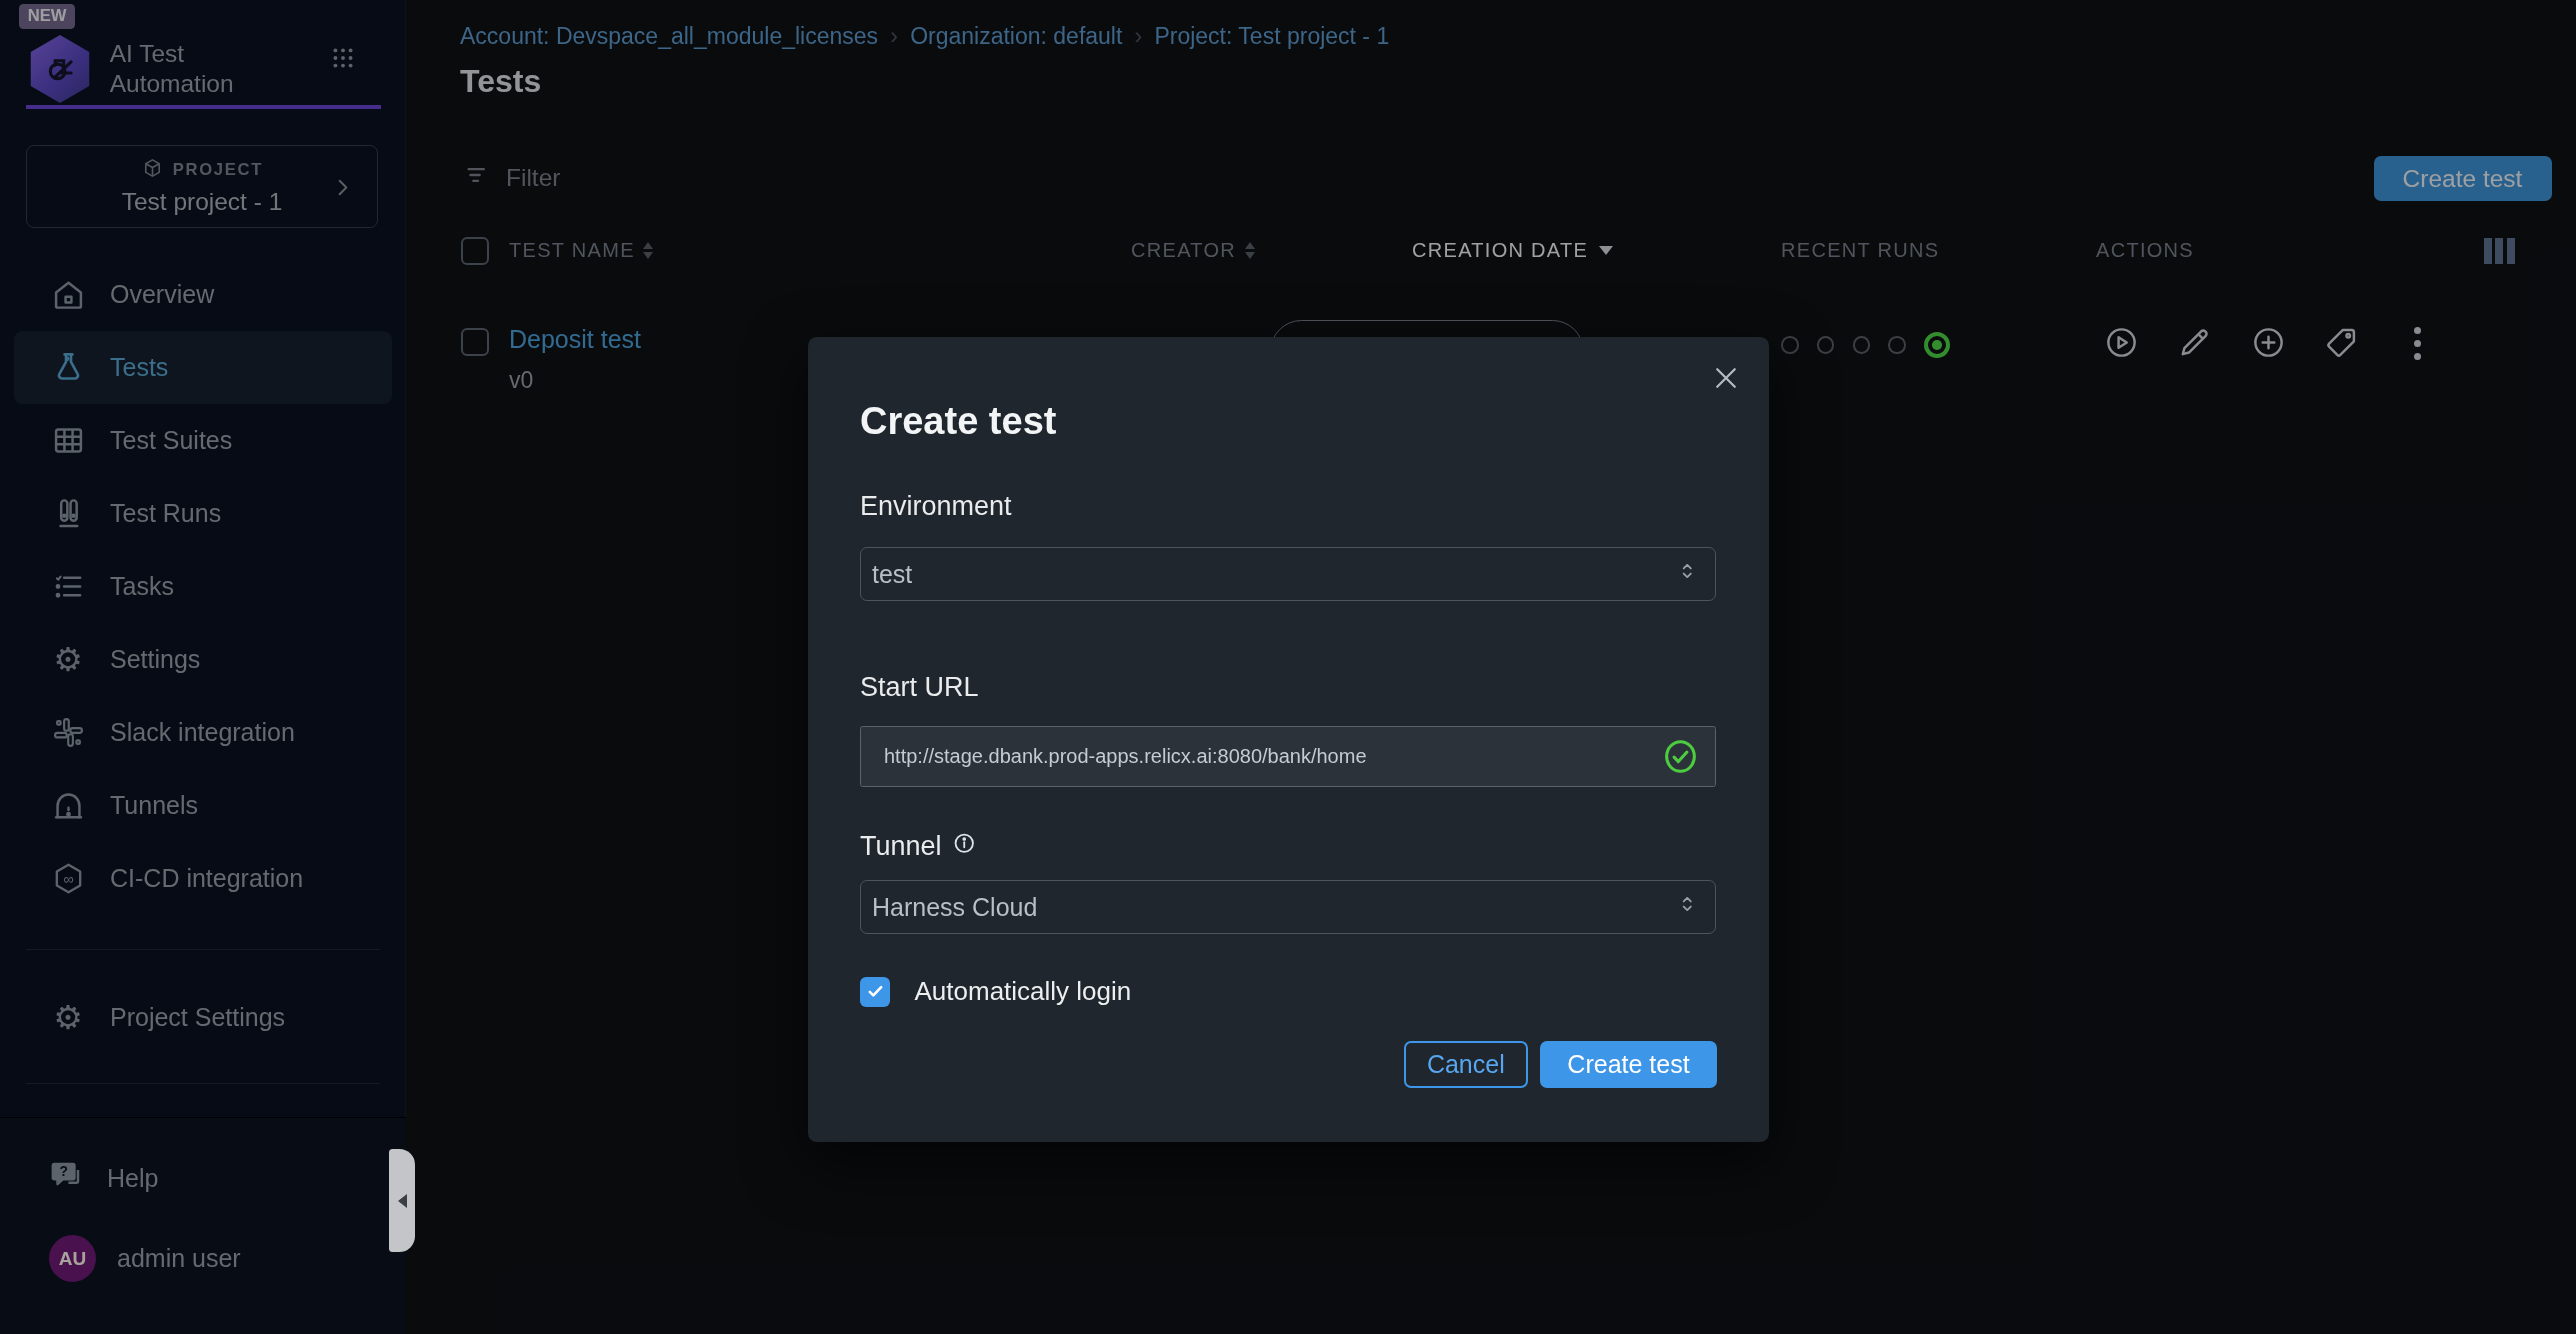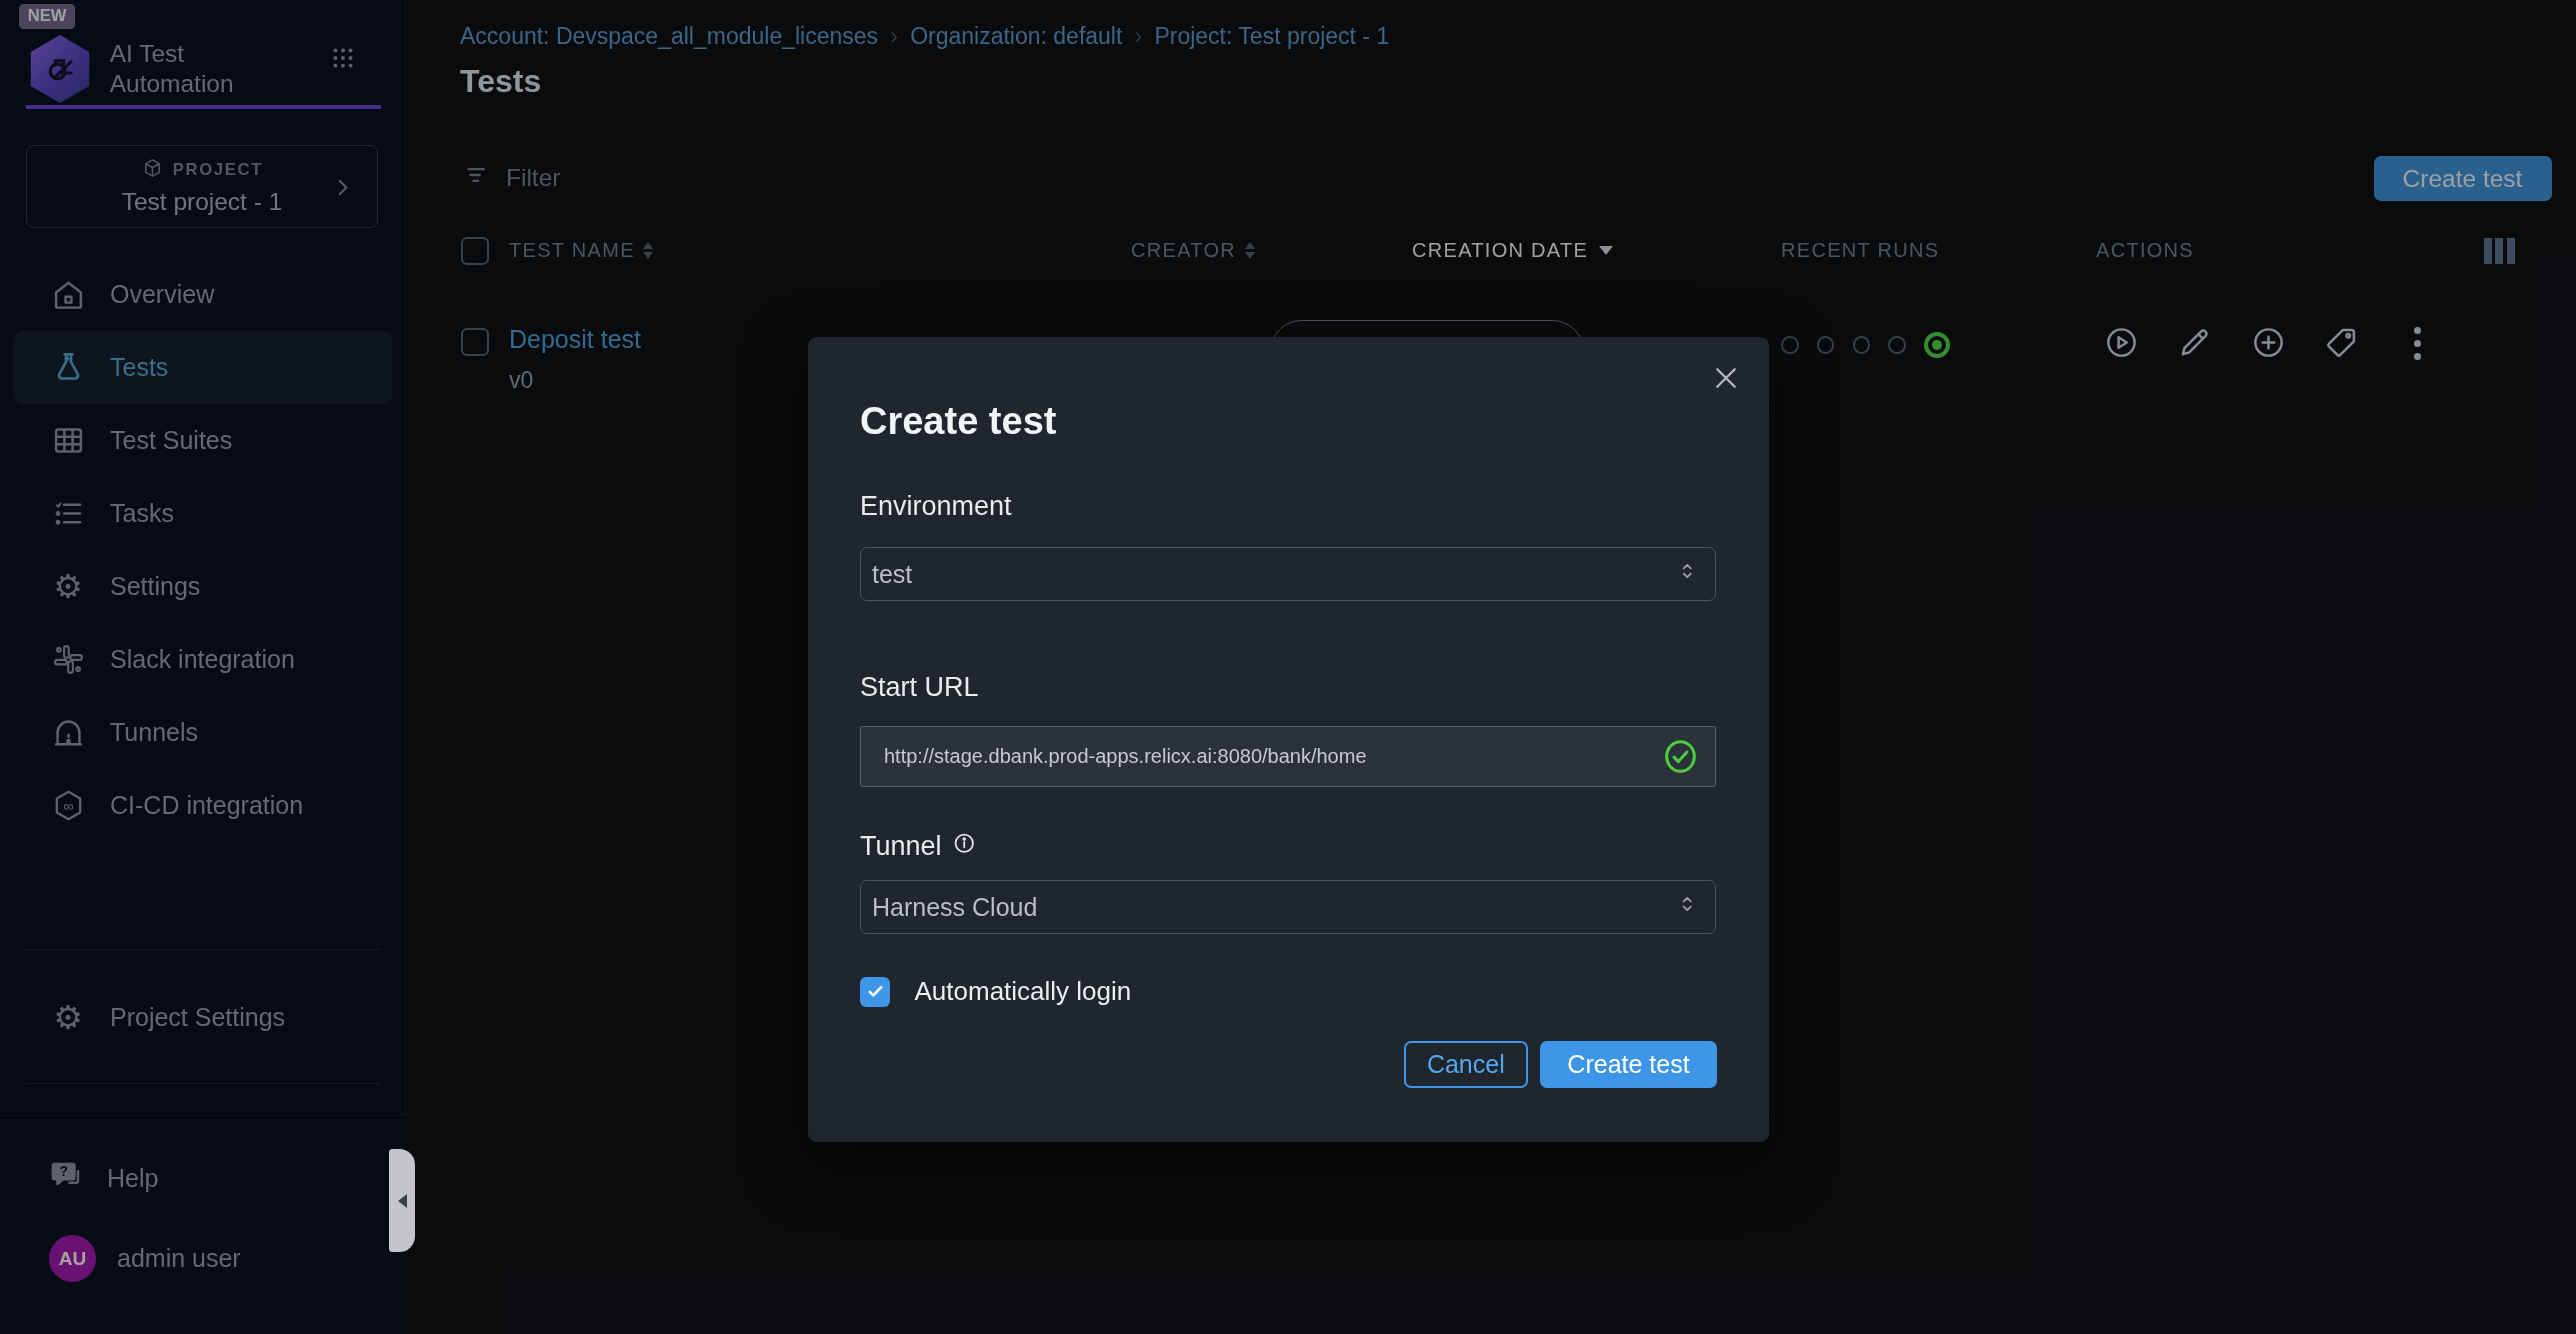--- a/index.html
+++ b/index.html
@@ -31,21 +31,21 @@
   .nav { position:absolute; left:0; top:258px; width:406px; }
   .nav-item { position:relative; height:73px; display:flex; align-items:center; padding-left:49px; gap:23px; color:#99a1ab; font-size:25px; cursor:pointer; }
   .nav-item .nicon { width:38px; height:38px; display:flex; align-items:center; justify-content:center; color:#8d96a1; flex:0 0 38px; }
   .nav-item.active { background:#18202e; border-radius:8.7px; margin:0 14px; padding-left:35px; color:#58a7d4; }
   .nav-item.active .nicon { color:#58a7d4; }
   .gear-glyph { font-size:33px; line-height:33px; }
   .side-divider { position:absolute; left:26px; width:354px; height:0.9px; background:#222a36; }
   .proj-settings { position:absolute; left:0; top:981px; width:406px; }
   .bottom-dock { position:absolute; left:0; bottom:0; width:406px; height:217px; background:#0d1321; border-top:0.9px solid #000; }
   .dock-item { display:flex; align-items:center; gap:21px; color:#99a1ab; font-size:25px; padding-left:49px; height:61px; cursor:pointer; }
-  .avatar { width:47px; height:47px; border-radius:50%; background:#a21caf; color:#fdf8ec; display:flex; align-items:center; justify-content:center; font-size:19px; font-weight:700; }
+  .avatar { width:47px; height:47px; border-radius:50%; background:#701a75; color:#fdf8ec; display:flex; align-items:center; justify-content:center; font-size:19px; font-weight:700; }
 
   .collapse-handle { position:absolute; left:389px; top:1149px; width:26px; height:103px; background:#c3c5c8; border-radius:3.5px 15.7px 15.7px 3.5px; z-index:45; cursor:pointer; display:flex; align-items:center; justify-content:center; }
   .collapse-handle .tri { width:0; height:0; border-top:7.9px solid transparent; border-bottom:7.9px solid transparent; border-right:9.6px solid #3a3f45; }
 
   
   .main { position:absolute; left:406px; top:0; right:0; bottom:0; background:#0f1115; z-index:10; }
   .breadcrumb { position:absolute; left:54px; top:23px; display:flex; gap:12.2px; font-size:23px; color:#5d9ace; }
   .breadcrumb .crumb { cursor:pointer; }
   .breadcrumb .sep { color:#4c5560; }
   .page-title { position:absolute; left:54px; top:63px; font-size:32px; font-weight:600; color:#dde2e7; }
@@ -178,20 +178,32 @@
           <svg width="35" height="35" viewBox="0 0 24 24" fill="none" stroke="currentColor" stroke-width="1.7">
             <rect x="3.5" y="4.5" width="17" height="15" rx="1.5"></rect>
             <path d="M3.5 9.5h17M3.5 14.5h17M9.2 4.5v15M14.8 4.5v15"></path>
           </svg>
         </span>
         <span>Test Suites</span>
       </div>
       <div class="nav-item">
         <span class="nicon">
           <svg width="35" height="35" viewBox="0 0 24 24" fill="none" stroke="currentColor" stroke-width="1.7" stroke-linecap="round">
+            <rect x="7" y="3" width="4.2" height="14" rx="2.1"></rect>
+            <rect x="13.4" y="3" width="4.2" height="14" rx="2.1"></rect>
+            <circle cx="9.1" cy="13.5" r="0.7" fill="currentColor"></circle>
+            <circle cx="15.5" cy="13.5" r="0.7" fill="currentColor"></circle>
+            <path d="M6.5 20.5h11.5"></path>
+          </svg>
+        </span>
+        <span>Test Runs</span>
+      </div>
+      <div class="nav-item">
+        <span class="nicon">
+          <svg width="35" height="35" viewBox="0 0 24 24" fill="none" stroke="currentColor" stroke-width="1.7" stroke-linecap="round">
             <path d="M9 6h11M9 12h11M9 18h11"></path>
             <path d="M4 6.4 5 7.2 6.6 5.2" stroke-width="1.4"></path>
             <circle cx="4.8" cy="12" r="0.8" fill="currentColor"></circle>
             <circle cx="4.8" cy="18" r="0.8" fill="currentColor"></circle>
           </svg>
         </span>
         <span>Tasks</span>
       </div>
       <div class="nav-item">
         <span class="nicon gear-glyph">⚙</span>

